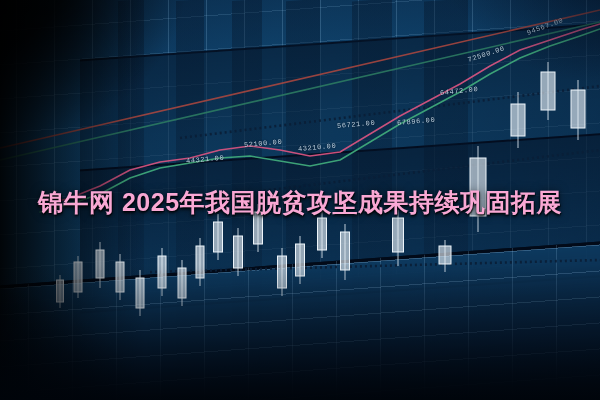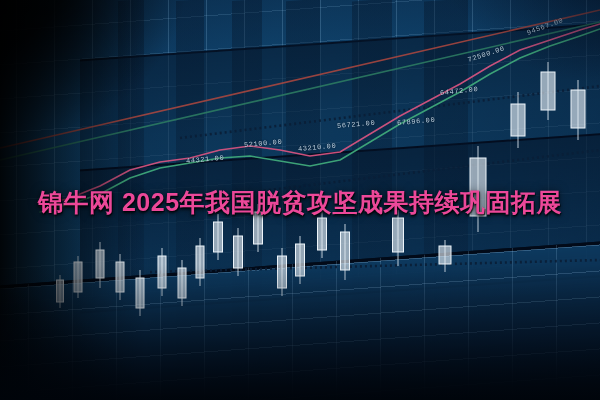--- a/index.html
+++ b/index.html
@@ -99,21 +99,21 @@
     background:radial-gradient(ellipse 260px 180px at 104% -10%, rgba(2,12,28,.85) 0%, rgba(2,12,28,0) 70%);
   }
   #vigBL{
     position:absolute;inset:0;
     background:radial-gradient(ellipse 300px 240px at -10% 112%, rgba(0,0,0,.95) 0%, rgba(0,0,0,0) 72%);
   }
   
   #headline{
     position:absolute;left:0;top:186px;width:600px;
     text-align:center;
-    color:#ec4899;
+    color:#f9a8d4;
     font-size:25px;
     font-weight:bold;
     letter-spacing:.5px;
     white-space:nowrap;
     text-shadow:
       0 2px 3px rgba(0,0,0,.85),
       0 0 10px rgba(0,0,0,.55),
       1px 1px 0 rgba(0,0,0,.5);
   }
 </style>

